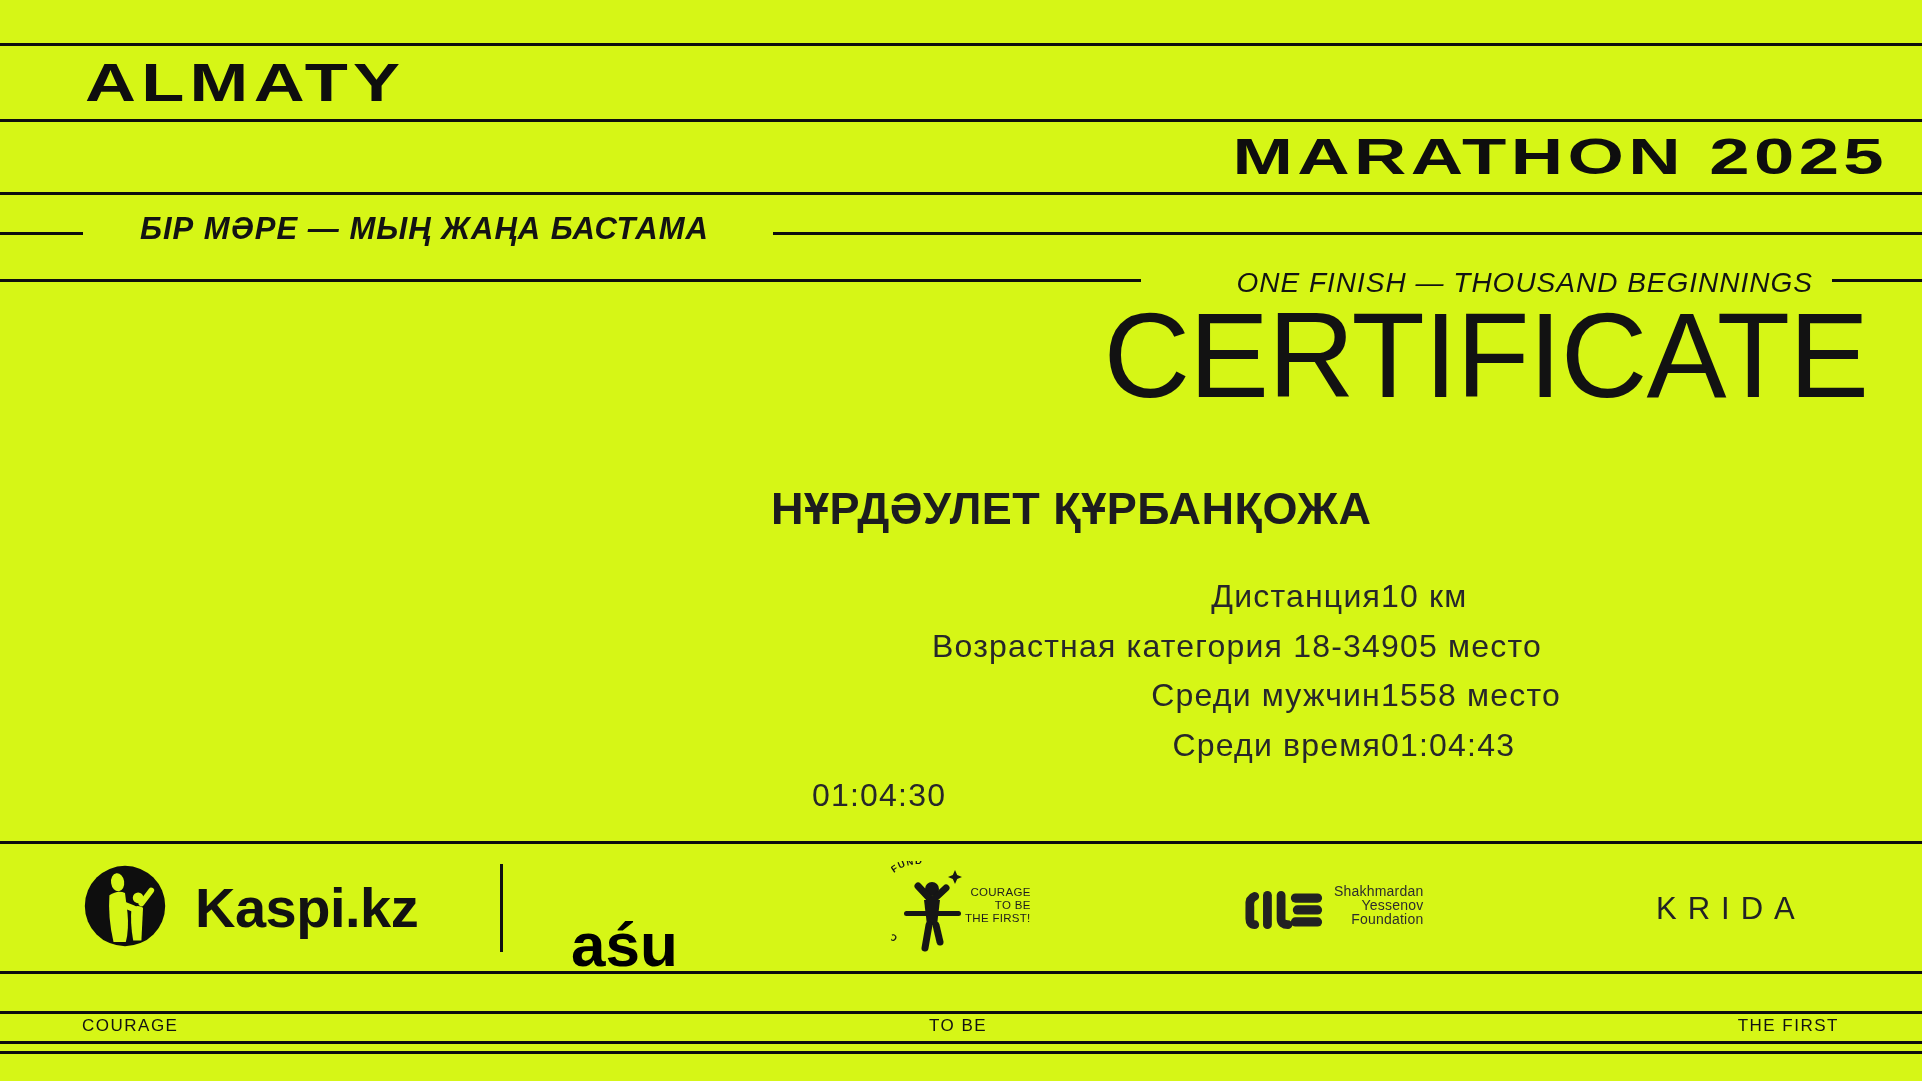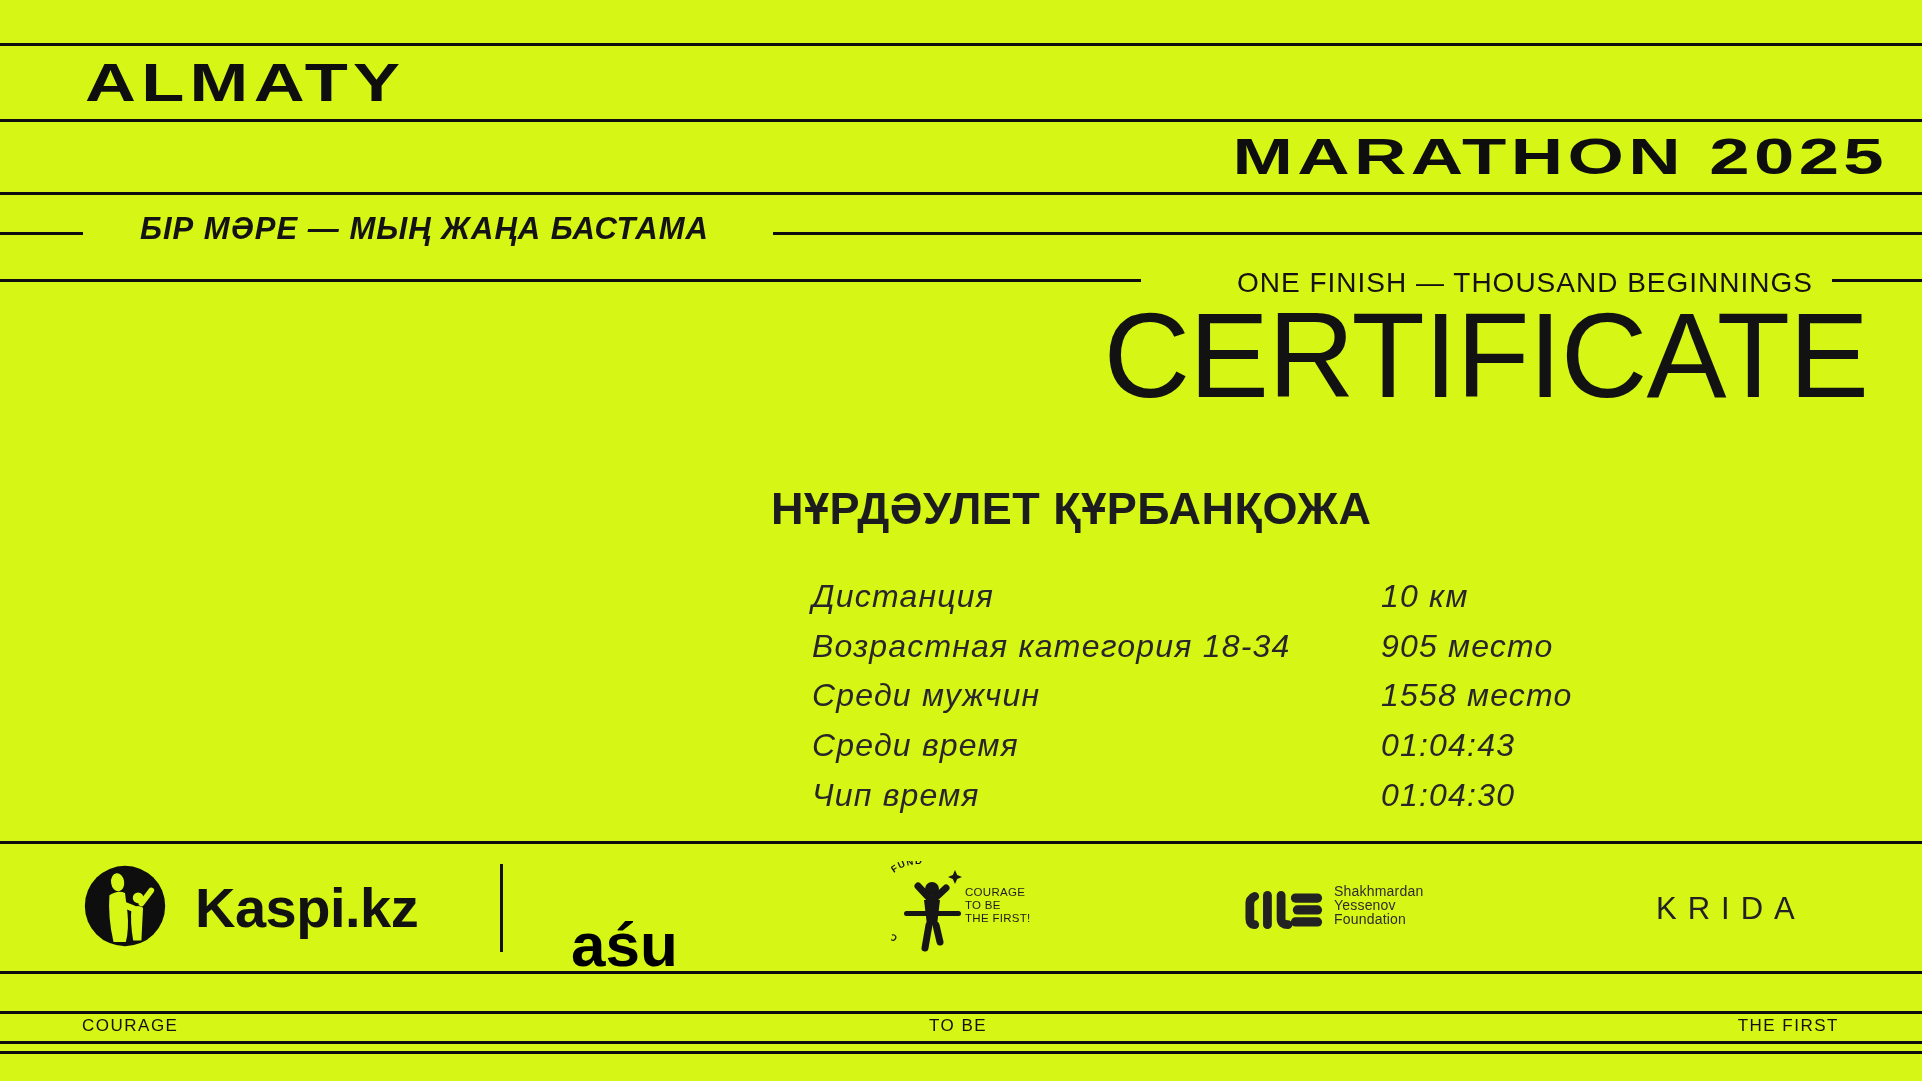--- a/index.html
+++ b/index.html
@@ -8,54 +8,54 @@
     --text:#27272a;
   }
   *{margin:0;padding:0;box-sizing:border-box;}
   html,body{width:1922px;height:1081px;overflow:hidden;}
   body{
     background:var(--bg);
     font-family:"Liberation Sans","DejaVu Sans",sans-serif;
     color:var(--ink);
     position:relative;
   }
-  .page{position:absolute;inset:0;width:1922px;height:1081px;background:var(--bg);}
+  .page{position:absolute;inset:0;width:1922px;height:1081px;background:var(--bg);text-align:right;}
   .hline{position:absolute;height:3px;background:var(--ink);}
   .band{position:absolute;left:0;right:0;display:flex;align-items:center;}
   .display{
     font-weight:700;
     letter-spacing:4px;
     white-space:nowrap;
   }
   .almaty-band{top:46px;height:73px;padding-left:85px;}
   .almaty-band .display{font-size:53px;transform:scaleX(1.33);transform-origin:left center;}
   .marathon-band{top:122px;height:70px;justify-content:flex-end;padding-right:34px;}
   .marathon-band .display{font-size:50px;letter-spacing:3px;transform:scaleX(1.45);transform-origin:right center;}
   .motto-kz{
     position:absolute;left:140px;top:213px;
     font-size:31px;font-style:italic;font-weight:700;letter-spacing:1px;
     line-height:1;white-space:nowrap;color:#131313;
   }
   .motto-en{
     position:absolute;right:109px;top:269px;
-    font-size:28px;font-weight:500;letter-spacing:1px;
+    font-size:28px;font-style:italic;font-weight:500;letter-spacing:1px;
     line-height:1;white-space:nowrap;color:#131313;margin-left:9px;
   }
   .cert-title{
     position:absolute;right:54px;top:295px;
     font-size:120px;font-weight:500;letter-spacing:-1px;
     line-height:1;white-space:nowrap;color:#121212;
   }
   .athlete{
     position:absolute;left:771px;top:486px;
     font-size:45px;font-weight:700;letter-spacing:0.5px;
     line-height:1;white-space:nowrap;color:#1c1c1f;
   }
   .stats{position:absolute;left:812px;top:572px;width:700px;}
-  .stat-row{display:flex;align-items:center;height:49.6px;font-size:32px;letter-spacing:1.2px;color:var(--text);font-style:italic;}
+  .stat-row{display:flex;align-items:center;height:49.6px;font-size:32px;letter-spacing:1.2px;color:var(--text);}
   .stat-label{width:569px;flex:0 0 569px;}
   .stat-value{white-space:nowrap;}
   
   .kaspi-icon{position:absolute;left:84px;top:865px;width:82px;height:82px;}
   .kaspi-word{position:absolute;left:195px;top:880px;font-size:56px;font-weight:700;letter-spacing:-0.5px;line-height:1;color:#121212;}
   .divider-v{position:absolute;left:500px;top:864px;width:3px;height:88px;background:#121212;}
   .asu-word{position:absolute;left:571px;top:914px;font-size:62px;font-weight:700;letter-spacing:0px;line-height:1;color:#000000;}
   .fund-logo{position:absolute;left:891px;top:861px;width:76px;height:92px;}
   .fund-text{position:absolute;left:965px;top:886px;font-size:11.5px;line-height:12.8px;font-weight:500;letter-spacing:0.3px;color:#1d1d1d;white-space:nowrap;}
   .ye-mark{position:absolute;left:1244px;top:889px;width:82px;height:42px;}
@@ -111,21 +111,20 @@
     </div>
     <div class="stat-row">
       <span class="stat-label">Среди мужчин</span>
       <span class="stat-value">1558 место</span>
     </div>
     <div class="stat-row">
       <span class="stat-label">Среди время</span>
       <span class="stat-value">01:04:43</span>
     </div>
     <div class="stat-row">
-      <span class="stat-label">Чип время</span>
       <span class="stat-value">01:04:30</span>
     </div>
   </div>
 
   <svg class="kaspi-icon" viewBox="0 0 100 100">
     <circle cx="50" cy="50" r="49" fill="#0e0e0e"></circle>
     <ellipse cx="41" cy="21" rx="8" ry="11" fill="#d6f616" transform="rotate(-8 41 21)"></ellipse>
     <path d="M 31 37 Q 41 30 50 34 L 53 58 Q 55 79 51 94 L 36 94 Q 29 64 31 37 Z" fill="#d6f616"></path>
     <circle cx="66" cy="40" r="6.5" fill="#d6f616"></circle>
     <path d="M 70 47 L 82 31" stroke="#d6f616" stroke-width="7" stroke-linecap="round" fill="none"></path>

